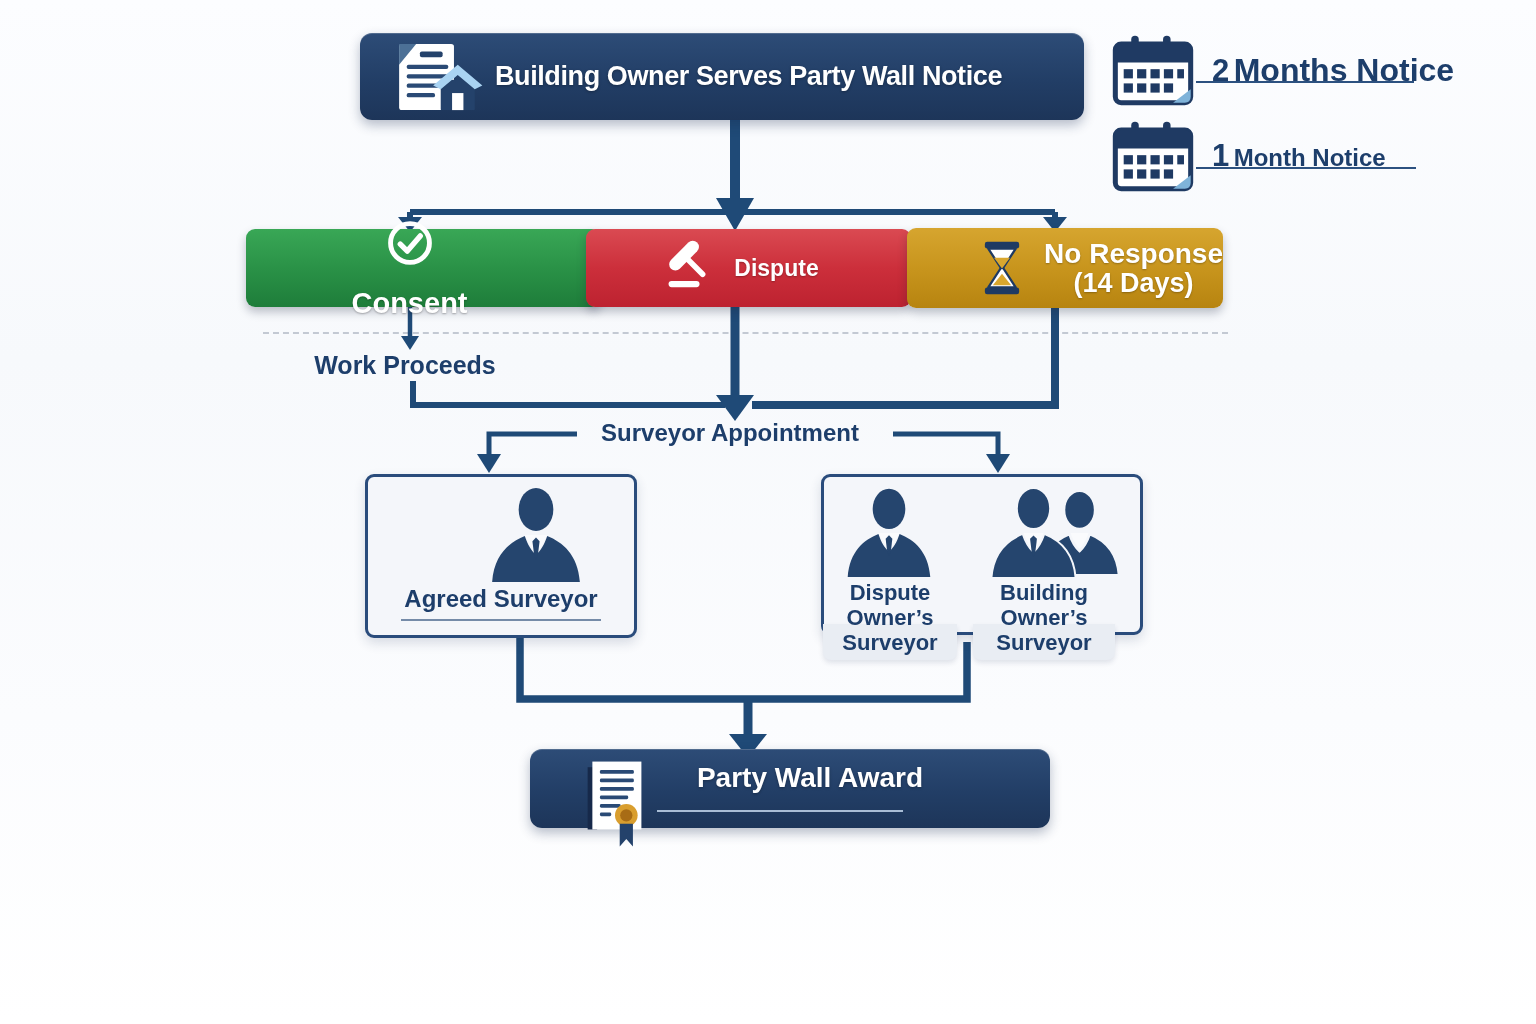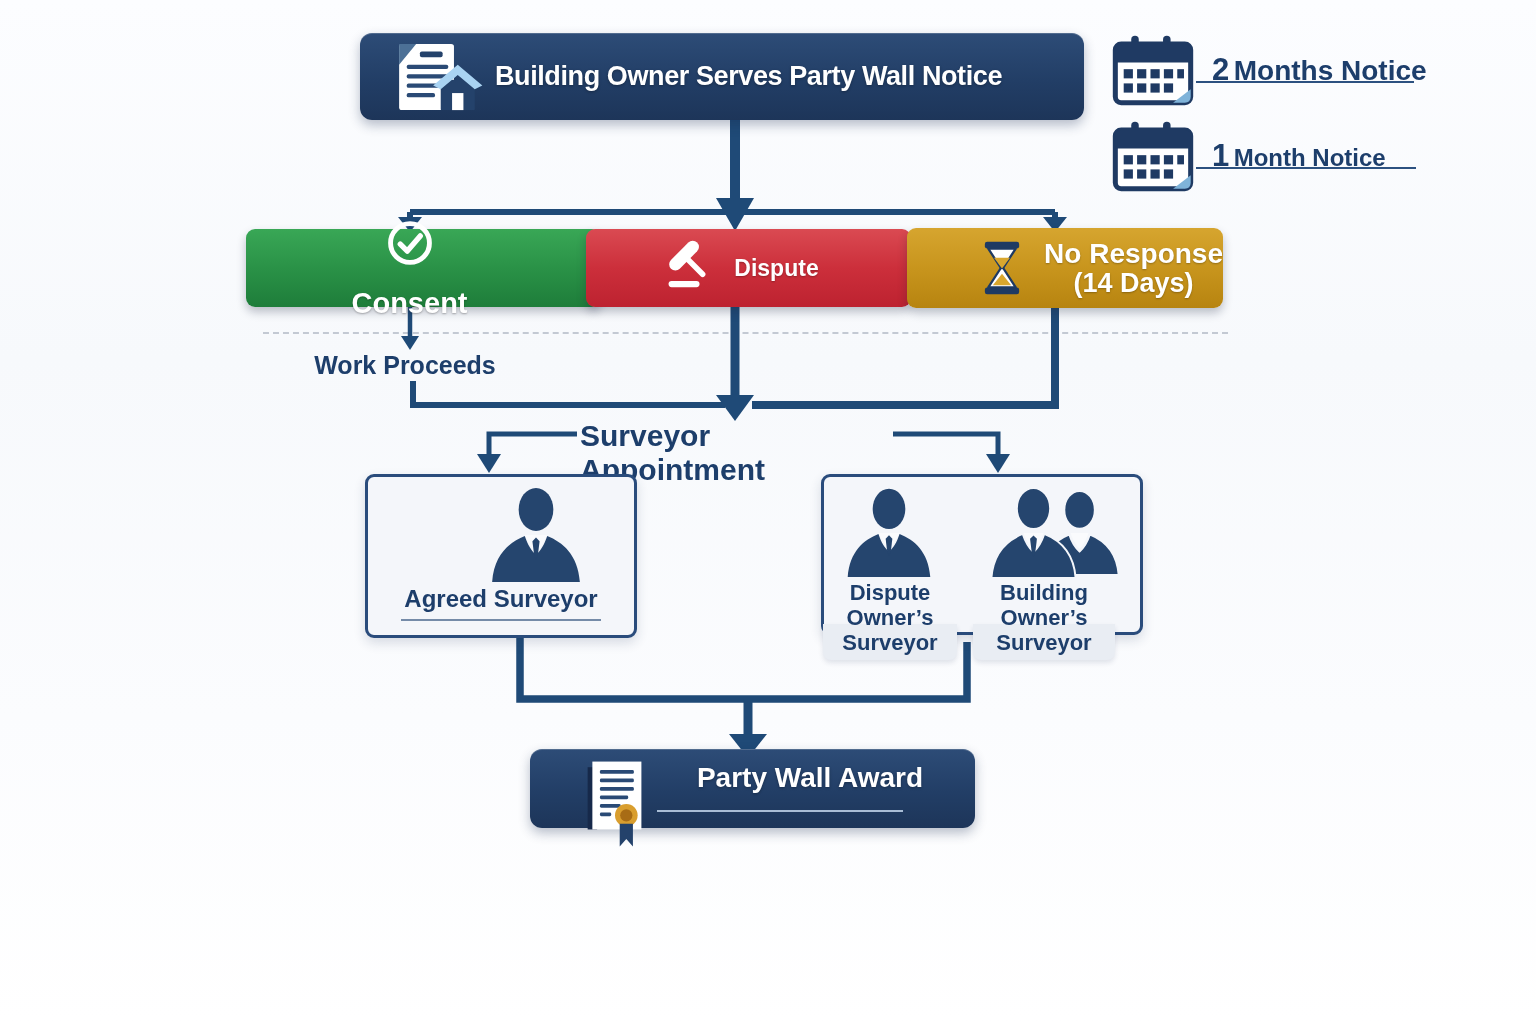--- a/index.html
+++ b/index.html
@@ -109,21 +109,21 @@
           <rect x="15" y="59" width="11" height="11"></rect>
             <rect x="31" y="59" width="11" height="11"></rect>
           <rect x="47" y="59" width="11" height="11"></rect>
             <rect x="63" y="59" width="11" height="11"></rect>
           <rect x="79" y="42" width="8" height="11"></rect>
         </g>
       </svg>
     </span>
     <div class="navy-text" style="margin-left:16px;white-space:nowrap;">
       <span style="font-size:31px;">2</span>
-      <span style="font-size:28px;">Months Notice</span>
+      <span style="font-size:32px;">Months Notice</span>
     </div>
   </div>
   <div class="abs underline-navy" style="left:1196px;top:81px;width:218px;z-index:2;"></div>
 
   <div class="abs" style="left:1110px;top:119px;width:320px;height:74px;z-index:2;display:flex;align-items:center;">
     <span>
       <svg width="86" height="72" viewBox="0 0 100 86">
         <rect x="24" y="2" width="9" height="18" rx="4.5" fill="#1f3a63"></rect>
         <rect x="62" y="2" width="9" height="18" rx="4.5" fill="#1f3a63"></rect>
         <rect x="5" y="12" width="90" height="70" rx="7" fill="#ffffff" stroke="#1f3a63" stroke-width="6"></rect>
@@ -184,21 +184,21 @@
       </svg>
     </span>
     <span style="display:flex;flex-direction:column;align-items:center;line-height:1.05;">
       <span style="font-size:28px;">No Response</span>
       <span style="font-size:27px;">(14 Days)</span>
     </span>
   </div>
 
   <div class="abs navy-text" style="left:305px;top:351px;width:200px;text-align:center;font-size:25px;z-index:2;">Work Proceeds</div>
 
-  <div class="abs navy-text" style="left:580px;top:419px;width:300px;font-size:30px;z-index:2;">Surveyor Appointment</div>
+  <div class="abs navy-text" style="left:580px;top:419px;width:300px;text-align:center;font-size:24px;z-index:2;">Surveyor Appointment</div>
 
   <div class="abs light-box" style="left:365px;top:474px;width:266px;height:158px;z-index:2;">
     <span class="abs" style="left:115px;top:6px;">
       <svg width="106" height="102" viewBox="0 0 100 100">
         <ellipse cx="50" cy="26" rx="17" ry="21" fill="#25456e"></ellipse>
         <path d="M39 51 L61 51 L50 72 Z" fill="#fafbfd"></path>
         <path d="M7 97 C9 70 24 58 39 52 C42 61 45.5 66.5 50 70.5 C54.5 66.5 58 61 61 52 C76 58 91 70 93 97 Z" fill="#25456e"></path>
         <path d="M46.5 57 L50 53.5 L53.5 57 L51.8 71 L50 75 L48.2 71 Z" fill="#25456e"></path>
       </svg>
     </span>
@@ -239,21 +239,21 @@
     <div>Dispute</div>
     <div>Owner’s</div>
     <div>Surveyor</div>
   </div>
   <div class="abs navy-text chip-label" style="left:973px;top:580px;width:142px;z-index:4;">
     <div>Building</div>
     <div>Owner’s</div>
     <div>Surveyor</div>
   </div>
 
-  <div class="abs navy-box" style="left:530px;top:749px;width:445px;height:79px;z-index:2;">
+  <div class="abs navy-box" style="left:530px;top:749px;width:520px;height:79px;z-index:2;">
     <span class="abs" style="left:52px;top:9px;">
       <svg width="66" height="92" viewBox="0 0 70 94">
         <rect x="6" y="8" width="10" height="66" fill="#16294a"></rect>
         <rect x="11" y="2" width="52" height="72" fill="#ffffff"></rect>
         <g fill="#2a4a75">
           <rect x="19" y="11" width="36" height="4" rx="1.5"></rect>
           <rect x="19" y="20" width="36" height="4" rx="1.5"></rect>
           <rect x="19" y="29" width="36" height="4" rx="1.5"></rect>
           <rect x="19" y="38" width="30" height="4" rx="1.5"></rect>
           <rect x="19" y="47" width="22" height="4" rx="1.5"></rect>

